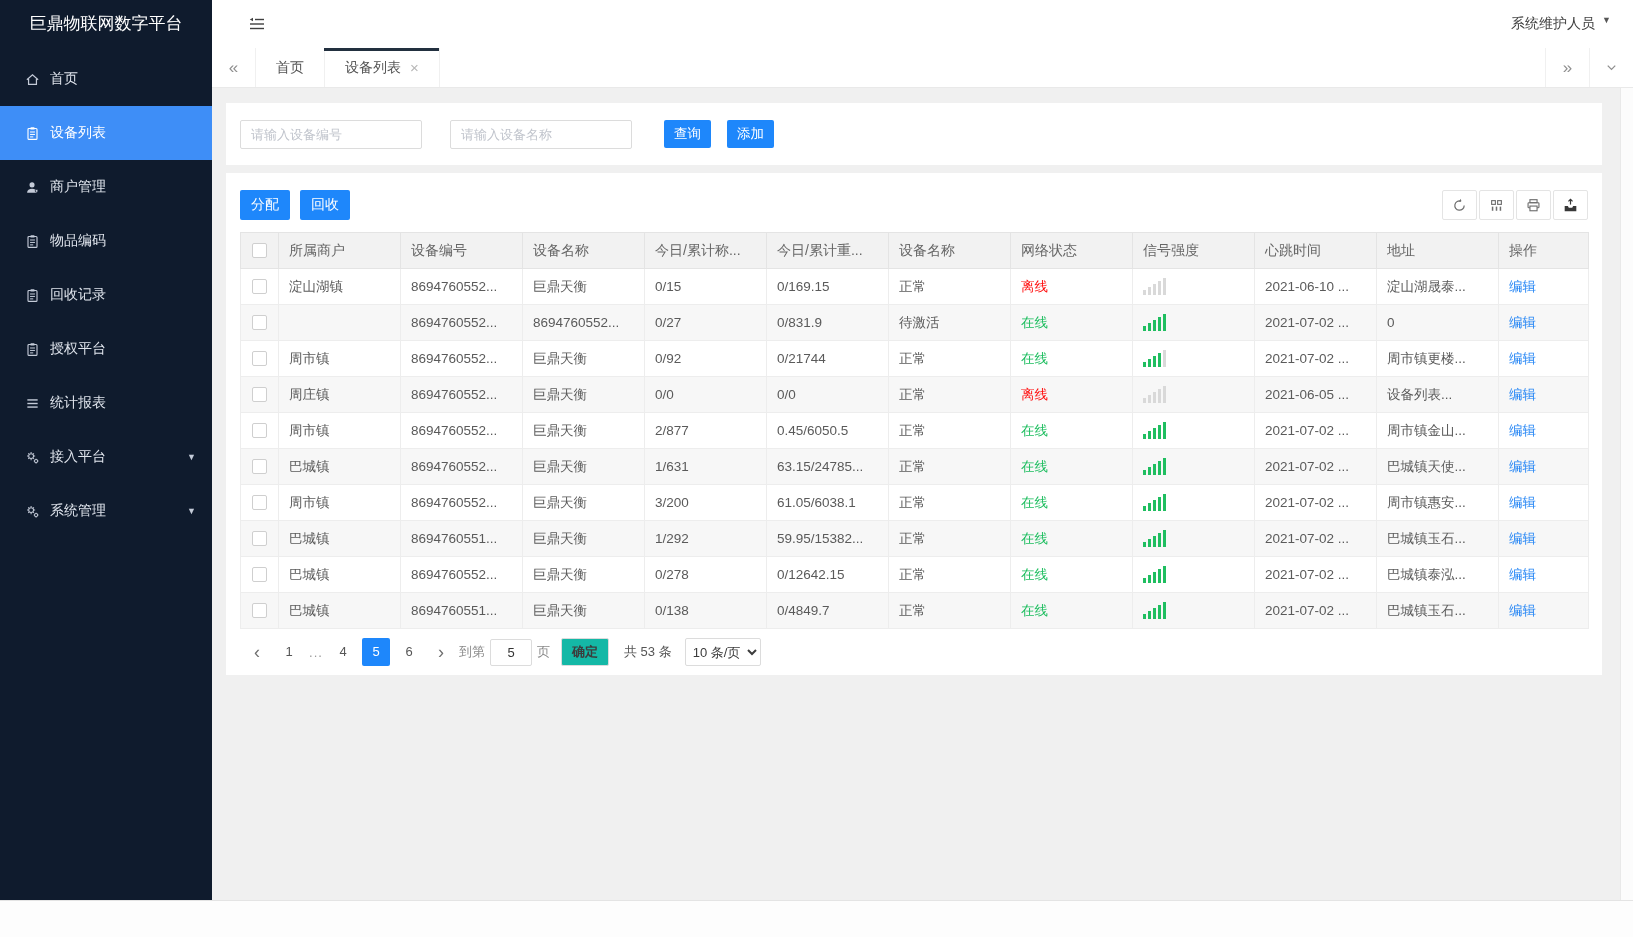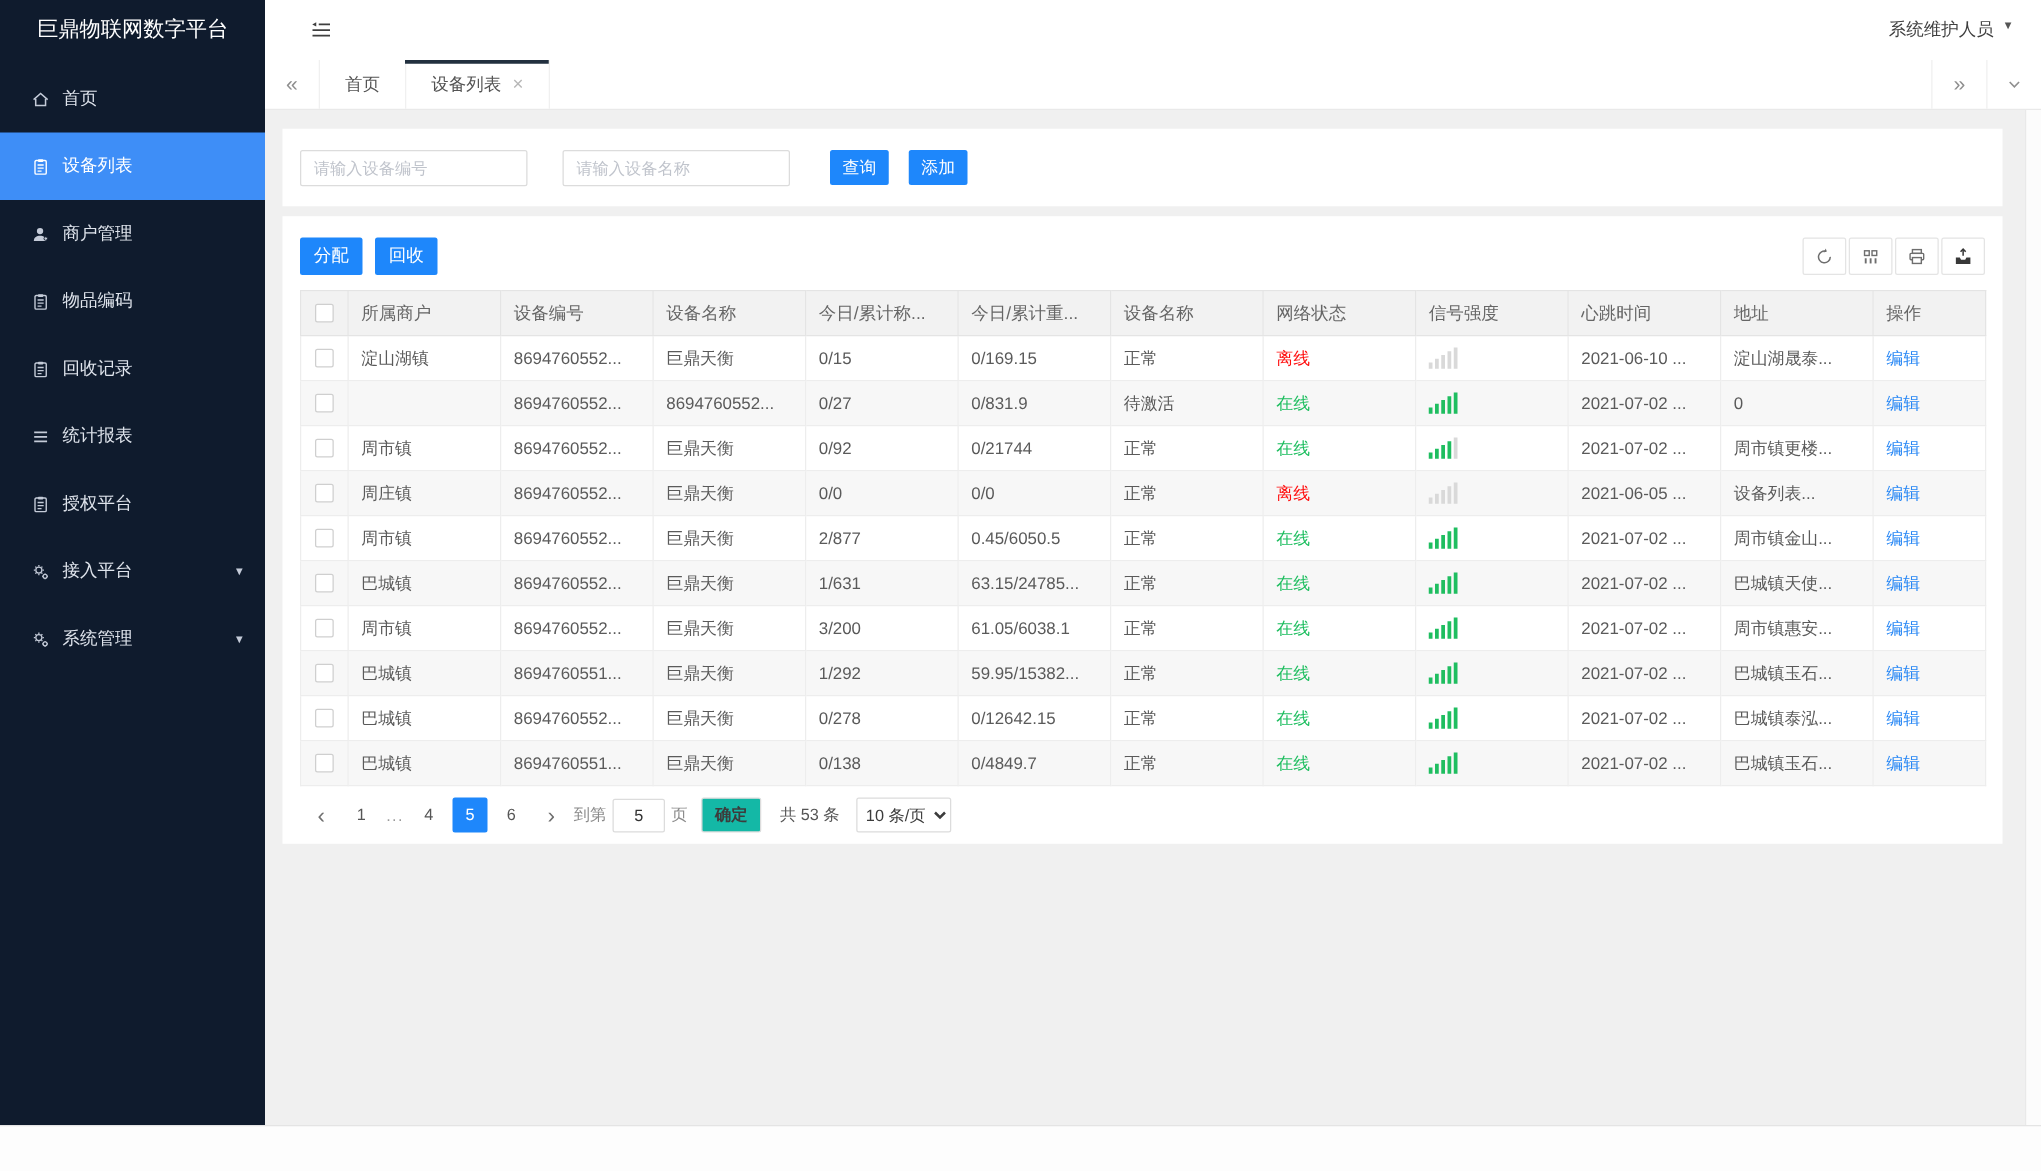--- a/index.html
+++ b/index.html
@@ -134,40 +134,40 @@
             <line x1="5.4" y1="6.4" x2="10.6" y2="6.4" stroke="currentColor" stroke-width="1.1"></line>
             <line x1="5.4" y1="9" x2="10.6" y2="9" stroke="currentColor" stroke-width="1.1"></line>
             <line x1="5.4" y1="11.6" x2="8.8" y2="11.6" stroke="currentColor" stroke-width="1.1"></line>
           </svg>
         </span>
         <span class="side-label">回收记录</span>
       </div>
       <div class="side-item">
         <span class="side-icon">
           <svg viewBox="0 0 16 16" width="15" height="15">
+            <rect x="3.2" y="2.6" width="9.6" height="11.6" rx="1" fill="none" stroke="currentColor" stroke-width="1.2"></rect>
+            <rect x="5.8" y="1.4" width="4.4" height="2.4" rx="0.6" fill="currentColor"></rect>
+            <line x1="5.4" y1="6.4" x2="10.6" y2="6.4" stroke="currentColor" stroke-width="1.1"></line>
+            <line x1="5.4" y1="9" x2="10.6" y2="9" stroke="currentColor" stroke-width="1.1"></line>
+            <line x1="5.4" y1="11.6" x2="8.8" y2="11.6" stroke="currentColor" stroke-width="1.1"></line>
+          </svg>
+        </span>
+        <span class="side-label">授权平台</span>
+      </div>
+      <div class="side-item">
+        <span class="side-icon">
+          <svg viewBox="0 0 16 16" width="15" height="15">
             <g stroke="currentColor" stroke-width="1.5">
               <line x1="2.5" y1="4.2" x2="13.5" y2="4.2"></line>
               <line x1="2.5" y1="8" x2="13.5" y2="8"></line>
               <line x1="2.5" y1="11.8" x2="13.5" y2="11.8"></line>
             </g>
           </svg>
         </span>
         <span class="side-label">统计报表</span>
-      </div>
-      <div class="side-item">
-        <span class="side-icon">
-          <svg viewBox="0 0 16 16" width="15" height="15">
-            <rect x="3.2" y="2.6" width="9.6" height="11.6" rx="1" fill="none" stroke="currentColor" stroke-width="1.2"></rect>
-            <rect x="5.8" y="1.4" width="4.4" height="2.4" rx="0.6" fill="currentColor"></rect>
-            <line x1="5.4" y1="6.4" x2="10.6" y2="6.4" stroke="currentColor" stroke-width="1.1"></line>
-            <line x1="5.4" y1="9" x2="10.6" y2="9" stroke="currentColor" stroke-width="1.1"></line>
-            <line x1="5.4" y1="11.6" x2="8.8" y2="11.6" stroke="currentColor" stroke-width="1.1"></line>
-          </svg>
-        </span>
-        <span class="side-label">授权平台</span>
       </div>
       <div class="side-item">
         <span class="side-icon">
           <svg viewBox="0 0 16 16" width="15" height="15">
             <g stroke="currentColor" fill="none" stroke-width="1.1">
               <circle cx="6.5" cy="6.5" r="2.6"></circle>
               <path d="M6.5 2.2 V3.4 M6.5 9.6 V10.8 M2.2 6.5 H3.4 M9.6 6.5 H10.8 M3.5 3.5 L4.3 4.3 M8.7 8.7 L9.5 9.5 M9.5 3.5 L8.7 4.3 M4.3 8.7 L3.5 9.5"></path>
               <circle cx="11.8" cy="11.8" r="1.7"></circle>
               <path d="M11.8 9.3 V10.1 M11.8 13.5 V14.3 M9.3 11.8 H10.1 M13.5 11.8 H14.3"></path>
             </g>

